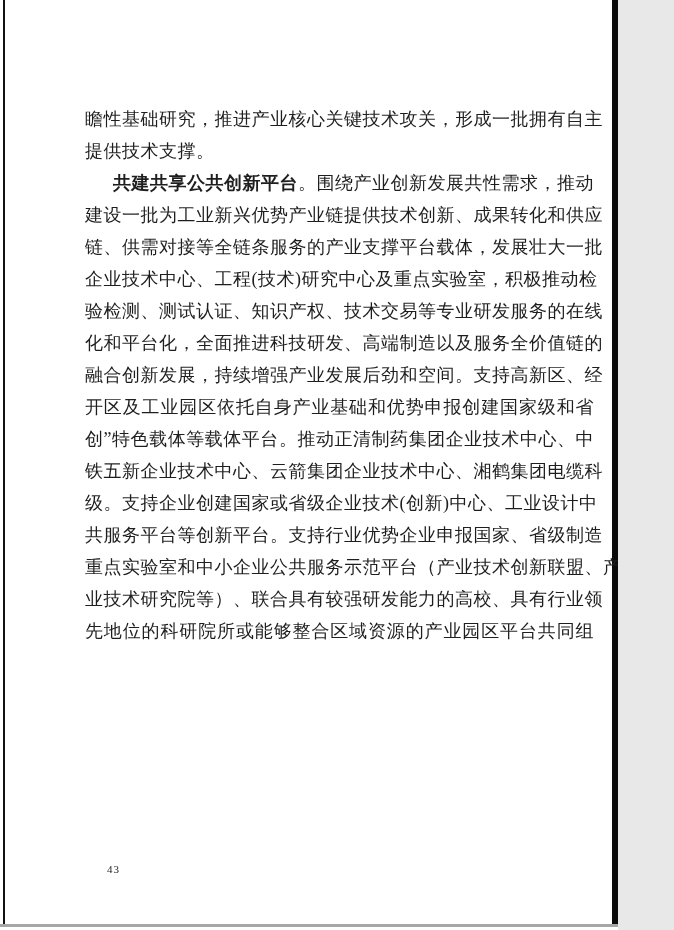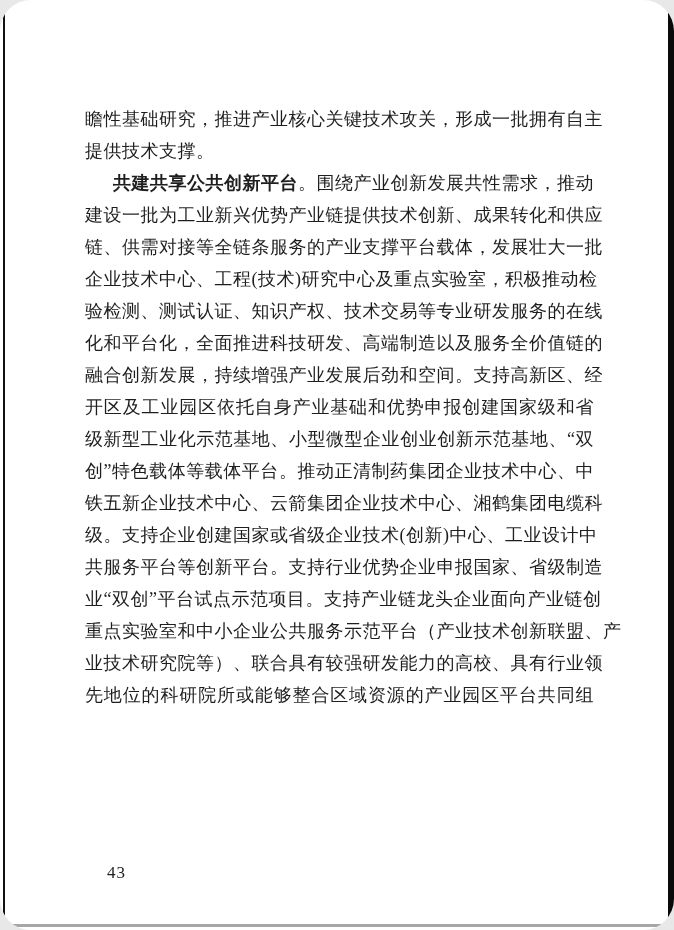--- a/index.html
+++ b/index.html
@@ -1,24 +1,23 @@
 <!DOCTYPE html>
 <html><head>
 <meta charset="utf-8">
 <style>
   * { margin: 0; padding: 0; box-sizing: border-box; }
   html, body { background: #e8e8e8; }
   .page {
     position: relative;
-    width: 674px;
+    width: 618px;
     height: 930px;
     background: #ffffff;
     overflow: hidden;
     font-family: "Liberation Serif", "DejaVu Serif", serif;
-    border-radius: 31px;
   }
   .edge-left {
     position: absolute;
     left: 3px; top: 0;
     width: 2px; height: 925px;
   }
   .edge-right {
     position: absolute;
     right: 0; top: 0;
     width: 6px; height: 924px;
@@ -48,21 +47,21 @@
   }
   .line.indent {
     text-indent: 28px;
   }
   .line .bold {
     font-weight: 700;
   }
   .page-number {
     position: absolute;
     left: 107px; top: 863px;
-    font-size: 17px;
+    font-size: 11px;
     letter-spacing: 1px;
   }
 </style>
 </head>
 <body>
 
 <div class="page">
   <div class="edge-left" style="background: rgb(17, 17, 17);"></div>
   <div class="edge-right" style="background: rgb(10, 10, 10);"></div>
   <div class="edge-bottom" style="background: rgb(166, 166, 166);"></div>
@@ -71,25 +70,23 @@
       <div class="line"><span>瞻性基础研究，推进产业核心关键技术攻关，形成一批拥有自主</span></div>
       <div class="line no-just"><span>提供技术支撑。</span></div>
       <div class="line indent"><span class="bold">共建共享公共创新平台</span><span>。围绕产业创新发展共性需求，推动</span></div>
       <div class="line"><span>建设一批为工业新兴优势产业链提供技术创新、成果转化和供应</span></div>
       <div class="line"><span>链、供需对接等全链条服务的产业支撑平台载体，发展壮大一批</span></div>
       <div class="line"><span>企业技术中心、工程(技术)研究中心及重点实验室，积极推动检</span></div>
       <div class="line"><span>验检测、测试认证、知识产权、技术交易等专业研发服务的在线</span></div>
       <div class="line"><span>化和平台化，全面推进科技研发、高端制造以及服务全价值链的</span></div>
       <div class="line"><span>融合创新发展，持续增强产业发展后劲和空间。支持高新区、经</span></div>
       <div class="line"><span>开区及工业园区依托自身产业基础和优势申报创建国家级和省</span></div>
-      <div class="line"><span>级新型工业化示范基地、小型微型企业创业创新示范基地、“双</span></div>
       <div class="line"><span>创”特色载体等载体平台。推动正清制药集团企业技术中心、中</span></div>
       <div class="line"><span>铁五新企业技术中心、云箭集团企业技术中心、湘鹤集团电缆科</span></div>
       <div class="line"><span>级。支持企业创建国家或省级企业技术(创新)中心、工业设计中</span></div>
       <div class="line"><span>共服务平台等创新平台。支持行业优势企业申报国家、省级制造</span></div>
-      <div class="line"><span>业“双创”平台试点示范项目。支持产业链龙头企业面向产业链创</span></div>
       <div class="line"><span>重点实验室和中小企业公共服务示范平台（产业技术创新联盟、产</span></div>
       <div class="line"><span>业技术研究院等）、联合具有较强研发能力的高校、具有行业领</span></div>
       <div class="line"><span>先地位的科研院所或能够整合区域资源的产业园区平台共同组</span></div>
     </div>
 
   <div class="page-number" style="color: rgb(30, 30, 30);">43</div>
 </div>
 
 </body></html>

